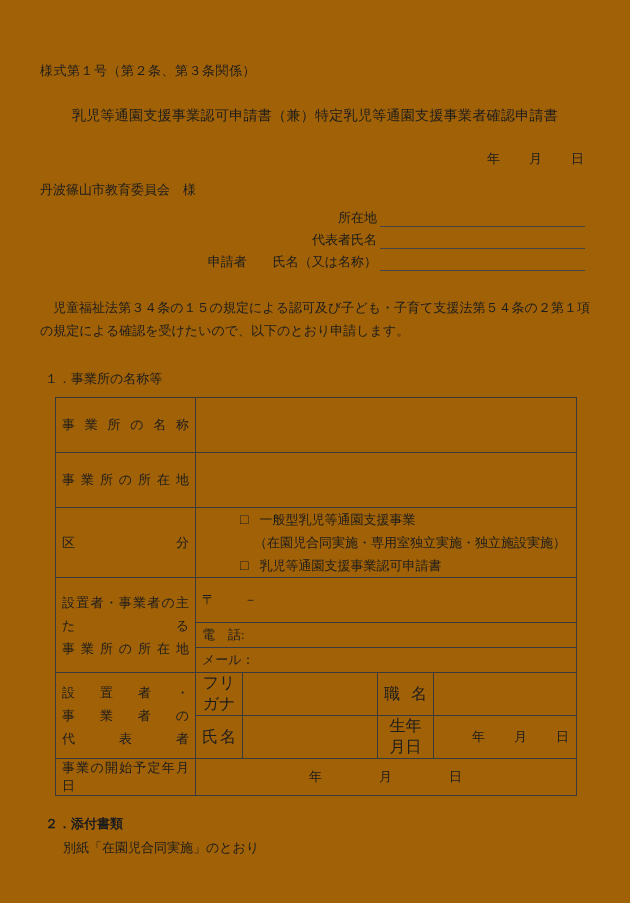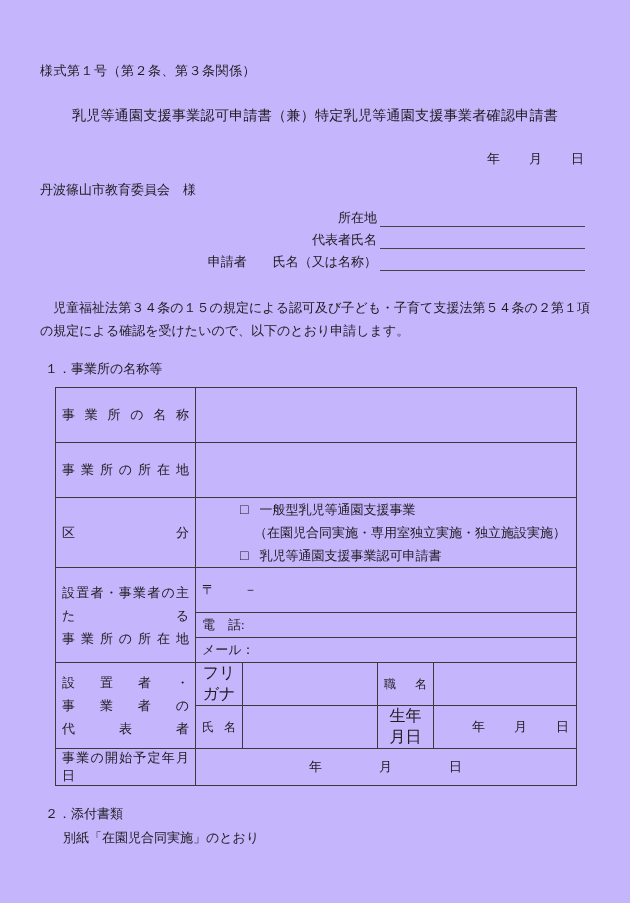--- a/index.html
+++ b/index.html
@@ -1,21 +1,21 @@
 <!DOCTYPE html>
 <html lang="ja"><head>
 <meta charset="utf-8">
 <style>
   * { margin: 0; padding: 0; box-sizing: border-box; }
   html, body { background: #ffffff; }
   .page {
     position: relative;
     width: 630px;
     height: 903px;
-    background: #c4b5fd;
+    background: #a16207;
     color: #1c1c1c;
     font-family: "Liberation Serif", "DejaVu Serif", serif;
     font-size: 13px;
     overflow: hidden;
   }
   .form-number {
     padding-top: 62px;
     margin-left: 40px;
     letter-spacing: 0.5px;
   }
@@ -53,22 +53,22 @@
     margin-left: 3px;
   }
   .paragraph {
     margin-top: 25px;
     margin-left: 40px;
     width: 550px;
     line-height: 23px;
     text-align: justify;
   }
   .section-heading { margin-left: 45px; }
-  .heading-1 { margin-top: 18px; }
-  .heading-2 { margin-top: 19px; }
+  .heading-1 { margin-top: 28px; }
+  .heading-2 { margin-top: 19px; font-weight: bold; }
   .section2-body { margin-top: 6px; margin-left: 63px; }
 
   table.main-table {
     margin: 9px 0 0 55px;
     border-collapse: collapse;
     table-layout: fixed;
     width: 521px;
     border: 1.5px solid #333;
   }
   table.main-table td {
@@ -84,21 +84,21 @@
   tr.r-cat td { height: 58px; }
   tr.r-postal td { height: 45px; }
   tr.r-thin td { height: 25px; }
   tr.r-rep td { height: 35px; }
   td.postal-cell { vertical-align: top; padding-top: 3px; letter-spacing: 1px; }
   td.cat-cell { vertical-align: middle; padding: 2px 0; }
   .ck-line { display: flex; align-items: center; padding-left: 38px; line-height: 23px; }
   .ck-box { margin-right: 11px; font-size: 14px; }
   .ck-note { padding-left: 52px; line-height: 23px; }
   td.small-label { font-size: 16px; padding: 0 3px; text-align: center; }
-  td.mid-label { font-size: 12px; padding: 0 5px; }
+  td.mid-label { font-size: 16px; padding: 0 5px; }
   td.birth-value { text-align: right; padding-right: 6px; letter-spacing: 1px; }
   td.start-value { text-align: center; letter-spacing: 1px; }
 </style>
 </head>
 <body>
 
 <div class="page">
 
   <div class="form-number">様式第１号（第２条、第３条関係）</div>
 

